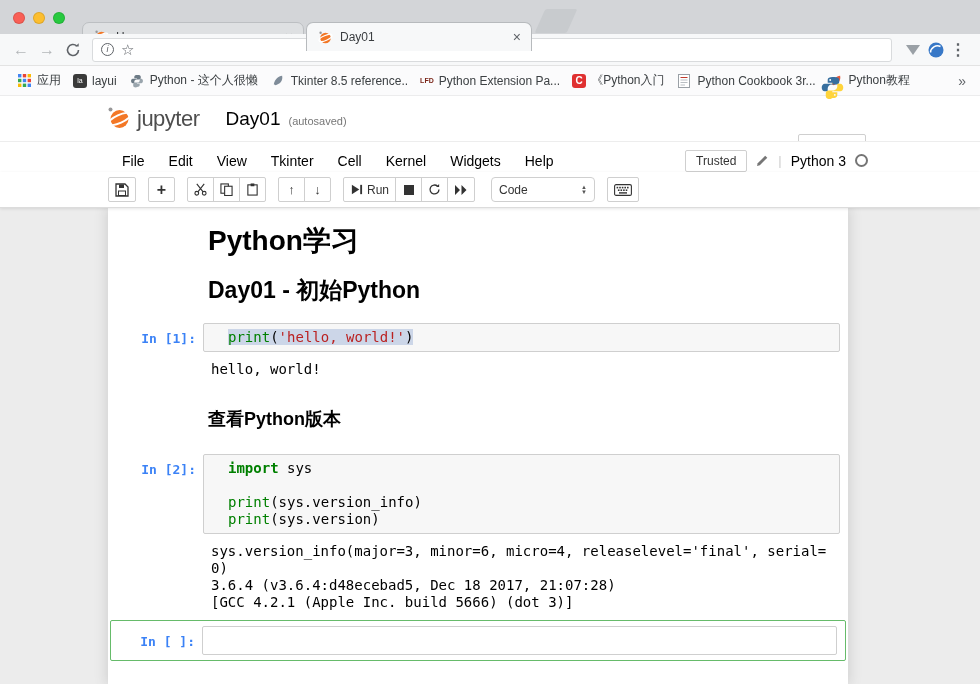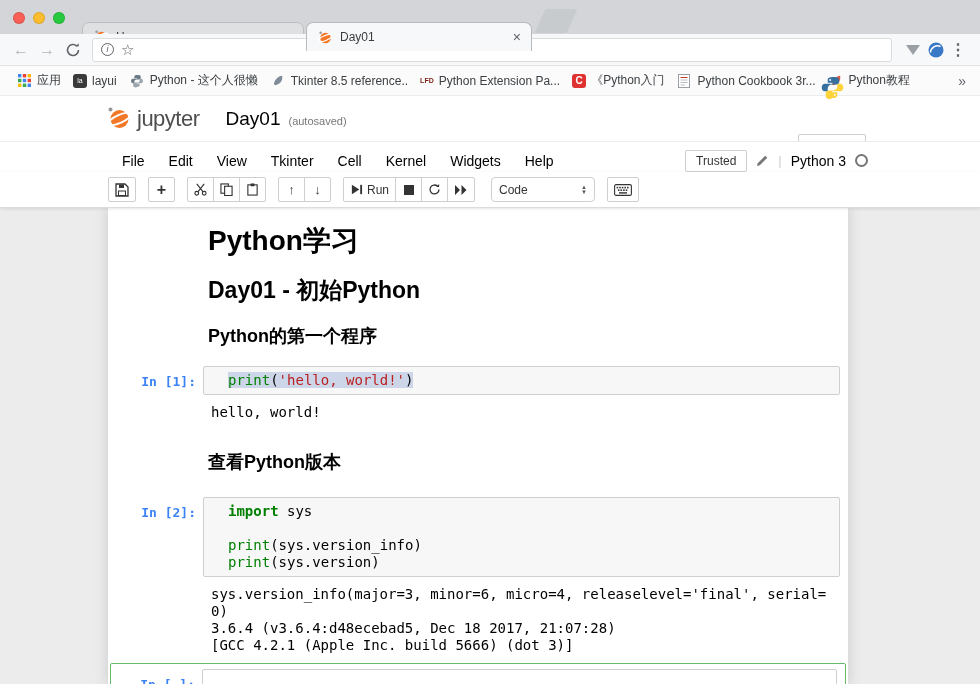--- a/index.html
+++ b/index.html
@@ -390,21 +390,20 @@
         </svg>
     </span>
   </div>
 
   <div class="nbarea">
     <div class="nbcontainer">
 
       <div class="mdrow">
         <h1>Python学习</h1>
         <h2>Day01 - 初始Python</h2>
-        <h3 class="mt-h3a">Python的第一个程序</h3>
       </div>
 
       <div class="cellrow cell-in">
         <div class="prompt">In [1]:</div>
         <div class="input-box">
           <div class="codeline"><span class="sel"><span class="tok-fn">print</span><span>(</span><span class="tok-str">'hello, world!'</span><span>)</span></span></div>
         </div>
       </div>
 
       <div class="cellrow outrow">

